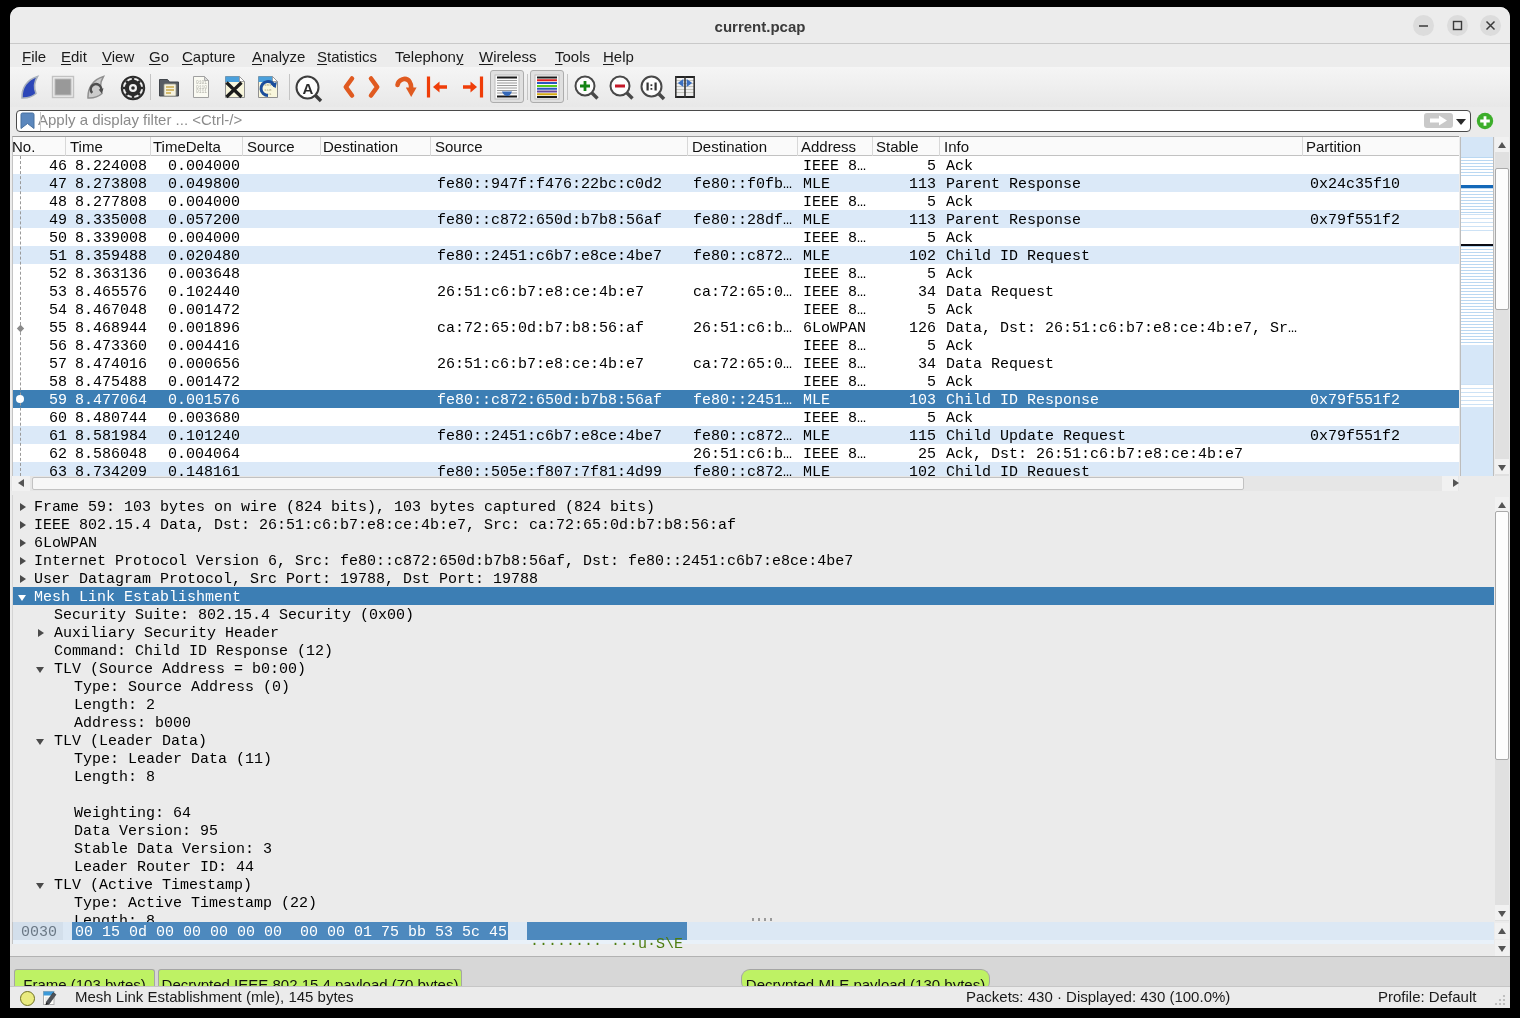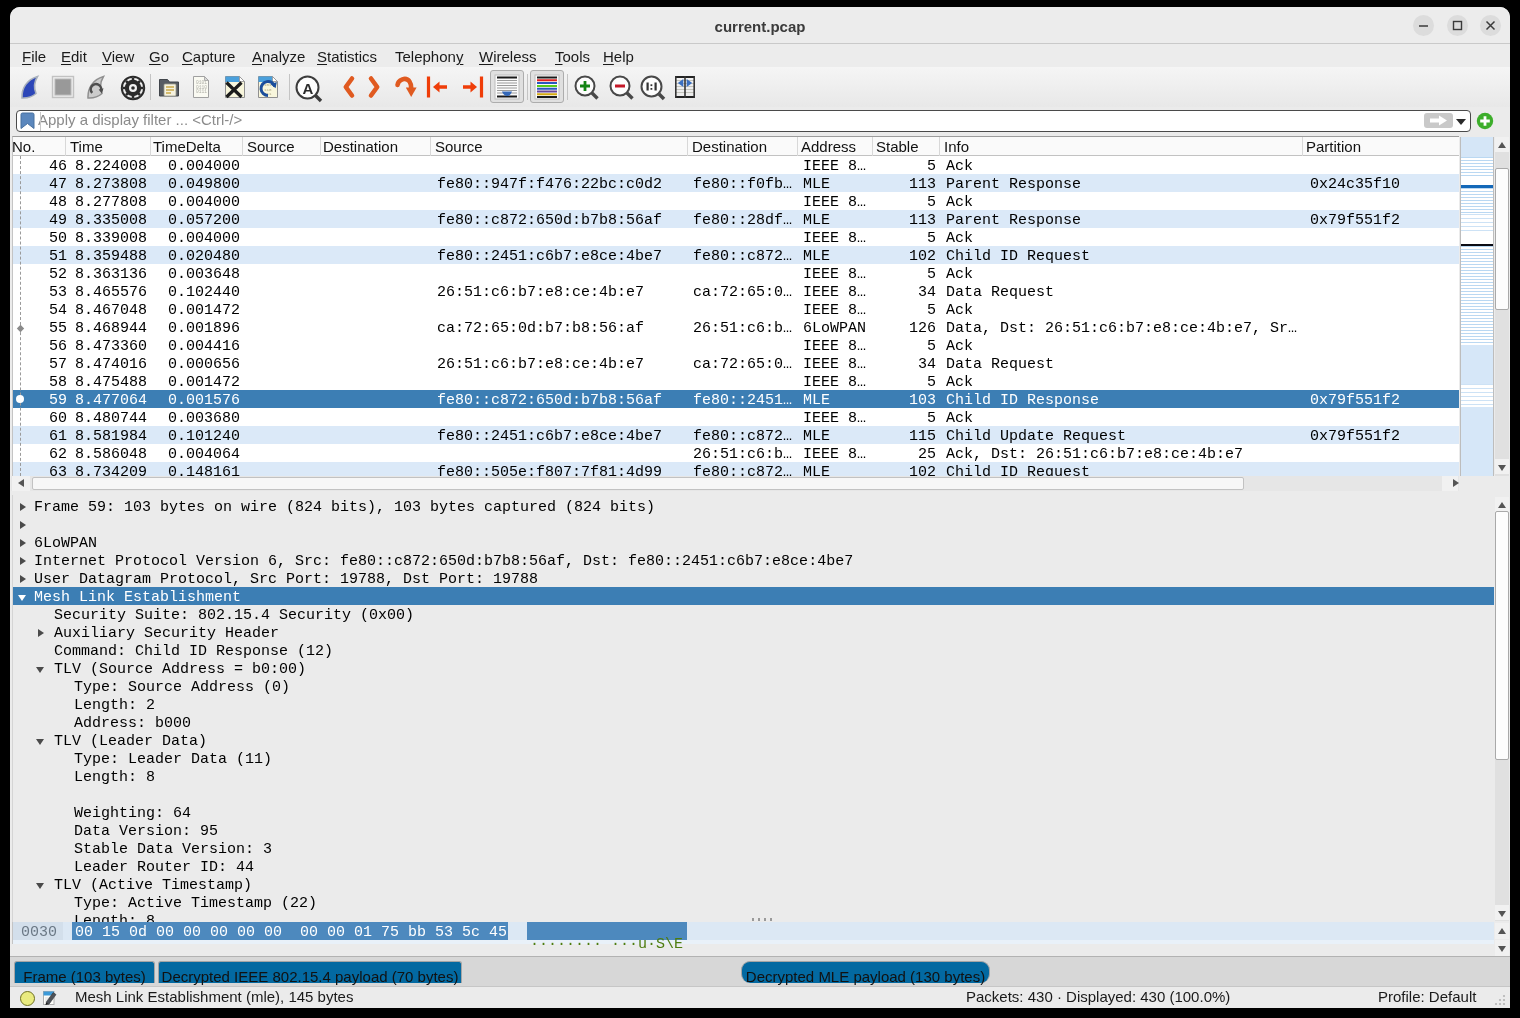--- a/index.html
+++ b/index.html
@@ -36,21 +36,21 @@
 .pr .ln{left:858px;width:65px;text-align:right;}
 .pr .inf{left:933px;}
 .pr .pt{left:1297px;}
 .bl{background:#dbe9f8;}
 .sel{background:#3c7eb4;color:#fff;}
 #details{position:absolute;left:2px;top:488px;width:1481px;height:427px;background:#ebebeb;overflow:hidden;border-left:1px solid #d4d4d4;}
 .dl{position:absolute;left:0;width:1481px;height:18px;}
 .dl span{position:absolute;top:2px;}
 #hexpane{position:absolute;left:2px;top:915px;width:1481px;height:22px;background:#e9f1f9;border-left:1px solid #c4c4c4;}
 #tabbar{position:absolute;left:0;top:949px;width:1500px;height:30px;background:#d7d7d7;border-top:1px solid #b2b2b2;}
-.tab{position:absolute;top:4px;height:22px;background:#0369a1;border:1px solid #a5a5a5;border-bottom:none;border-radius:3px 3px 0 0;font-size:15px;color:#111;text-align:center;box-sizing:border-box;}
+.tab{position:absolute;top:12px;height:22px;background:#bef264;border:1px solid #a5a5a5;border-bottom:none;border-radius:3px 3px 0 0;font-size:15px;color:#111;text-align:center;box-sizing:border-box;}
 .tab div{margin-top:6px;}
 #statusbar{position:absolute;left:0;top:979px;width:1500px;height:22px;background:#ebebeb;border-top:1px solid #c6c6c6;font-size:15px;color:#1a1a1a;}
 .dsel{background:#3c7eb4;color:#fff;}
 .ar{position:absolute;left:7px;top:6px;width:0;height:0;border-left:6px solid #4a4a4a;border-top:4px solid transparent;border-bottom:4px solid transparent;}
 .ar2{left:25px;}
 .ad{position:absolute;left:5px;top:8px;width:0;height:0;border-top:6px solid #4a4a4a;border-left:4px solid transparent;border-right:4px solid transparent;}
 .adw{border-top-color:#fff;}
 .ad2{left:23px;}
 .sbtrack{position:absolute;background:#e0e0e0;}
 .sbbtn{position:absolute;background:#f1f1f1;width:14px;height:15px;}
@@ -344,21 +344,21 @@
     <div class="sbthumb" style="left:22px;top:470px;width:1212px;height:13px;background:#f7f7f7;border:1px solid #c2c2c2;"></div>
     <div class="sbbtn" style="left:2px;top:469px;width:18px;"></div>
     <div class="tri" style="left:8px;top:472px;border-top:4.5px solid transparent;border-bottom:4.5px solid transparent;border-right:6px solid #555;"></div>
     <div class="sbbtn" style="left:1432px;top:469px;width:16px;"></div>
     <div class="tri" style="left:1443px;top:472px;border-top:4.5px solid transparent;border-bottom:4.5px solid transparent;border-left:6px solid #555;"></div>
     <div class="abs" style="left:0;top:484px;width:1500px;height:3px;background:#ebebeb;"></div>
     <div class="abs" style="left:750px;top:488px;width:24px;height:3px;background:radial-gradient(circle 1.2px at 3px 1.5px,#9a9a9a 99%,transparent) 0 0/6px 3px repeat-x;"></div>
   </div>
   <div id="details" class="mono">
     <div class="dl" style="top:2px;"><i class="ar"></i><span style="left:21px;">Frame 59: 103 bytes on wire (824 bits), 103 bytes captured (824 bits)</span></div>
-    <div class="dl" style="top:20px;"><i class="ar"></i></div>
+    <div class="dl" style="top:20px;"><i class="ar"></i><span style="left:21px;">IEEE 802.15.4 Data, Dst: 26:51:c6:b7:e8:ce:4b:e7, Src: ca:72:65:0d:b7:b8:56:af</span></div>
     <div class="dl" style="top:38px;"><i class="ar"></i><span style="left:21px;">6LoWPAN</span></div>
     <div class="dl" style="top:56px;"><i class="ar"></i><span style="left:21px;">Internet Protocol Version 6, Src: fe80::c872:650d:b7b8:56af, Dst: fe80::2451:c6b7:e8ce:4be7</span></div>
     <div class="dl" style="top:74px;"><i class="ar"></i><span style="left:21px;">User Datagram Protocol, Src Port: 19788, Dst Port: 19788</span></div>
     <div class="dl dsel" style="top:92px;"><i class="ad adw"></i><span style="left:21px;">Mesh Link Establishment</span></div>
     <div class="dl" style="top:110px;"><span style="left:41px;">Security Suite: 802.15.4 Security (0x00)</span></div>
     <div class="dl" style="top:128px;"><i class="ar ar2"></i><span style="left:41px;">Auxiliary Security Header</span></div>
     <div class="dl" style="top:146px;"><span style="left:41px;">Command: Child ID Response (12)</span></div>
     <div class="dl" style="top:164px;"><i class="ad ad2"></i><span style="left:41px;">TLV (Source Address = b0:00)</span></div>
     <div class="dl" style="top:182px;"><span style="left:61px;">Type: Source Address (0)</span></div>
     <div class="dl" style="top:200px;"><span style="left:61px;">Length: 2</span></div>

